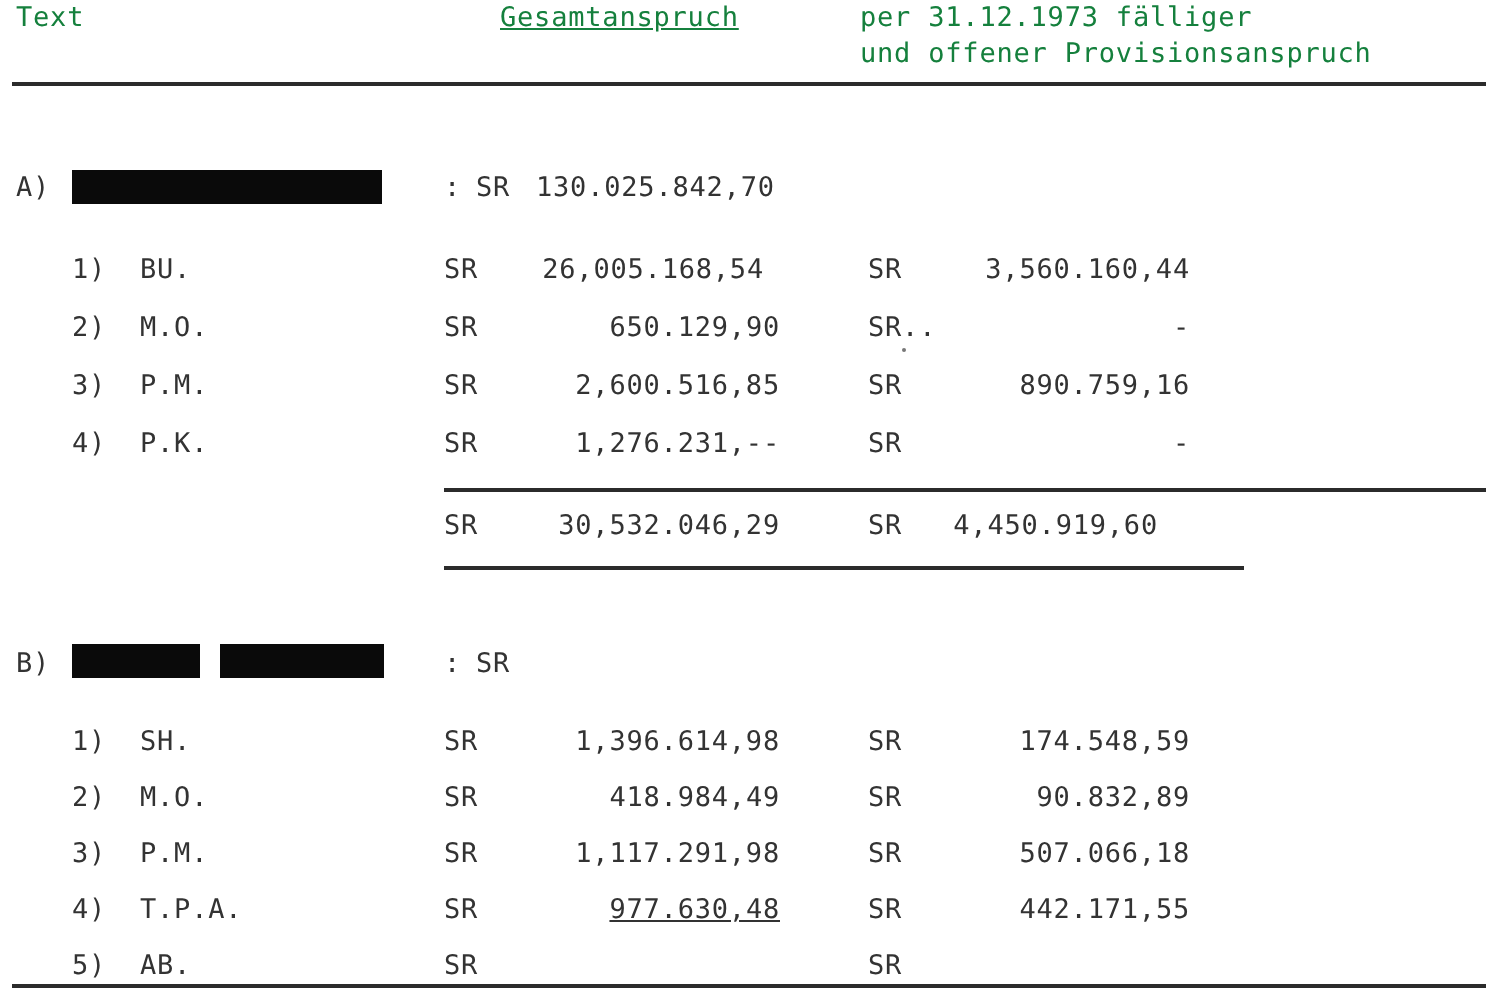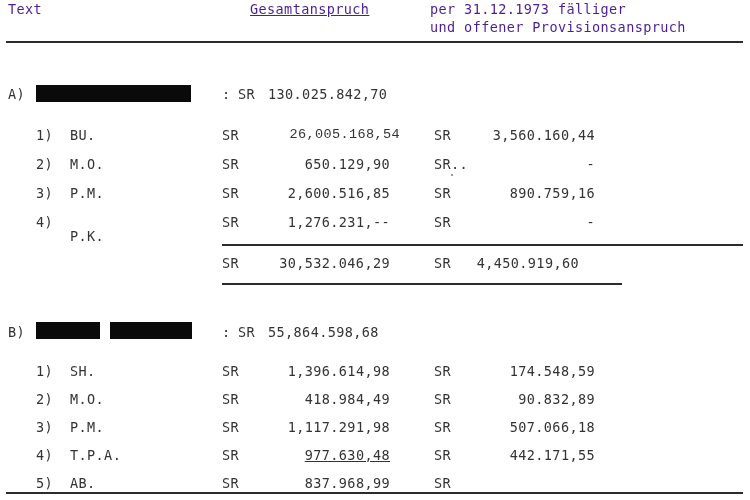--- a/index.html
+++ b/index.html
@@ -28,21 +28,21 @@
     top: 0px;
     left: 0px;
     width: 750px;
     height: 44px;
   }
   .hdr-text {
     position: absolute;
     font-size: 13.5px;
     letter-spacing: 0.4px;
     white-space: pre;
-    color: #4c1d95;
+    color: #15803d;
   }
   .hdr-col1 { left: 8px;  top: 1px; }
   .hdr-col2 { left: 250px; top: 1px; text-decoration: underline; }
   .hdr-col3 { left: 430px; top: 1px; }
   .hdr-col3b { left: 430px; top: 19px; }
 
   .rule {
     position: absolute;
     background: #2b2b2b;
     height: 1.5px;
@@ -94,60 +94,59 @@
 
   <div class="t" style="left:8px;  top:86px;">A)</div>
   <div class="redact" style="left:36px; top:85px; width:155px; height:17px;"></div>
   <div class="t" style="left:222px; top:86px;">:</div>
   <div class="t" style="left:238px; top:86px;">SR</div>
   <div class="t" style="left:268px; top:86px;">130.025.842,70</div>
 
   <div class="t" style="left:36px;  top:127px;">1)</div>
   <div class="t" style="left:70px;  top:127px;">BU.</div>
   <div class="t" style="left:222px; top:127px;">SR</div>
-  <div class="t num" style="left:200px; top:127px; width:200px;font-family:Liberation Mono, monospace;">26,005.168,54</div>
+  <div class="t num" style="left:182px; top:127px; width:200px;">26,005.168,54</div>
   <div class="t" style="left:434px; top:127px;">SR</div>
   <div class="t num" style="left:400px; top:127px; width:195px;">3,560.160,44</div>
 
   <div class="t" style="left:36px;  top:156px;">2)</div>
   <div class="t" style="left:70px;  top:156px;">M.O.</div>
   <div class="t" style="left:222px; top:156px;">SR</div>
   <div class="t num" style="left:190px; top:156px; width:200px;">650.129,90</div>
   <div class="t" style="left:434px; top:156px;">SR..</div>
   <div class="t num" style="left:400px; top:156px; width:195px;">-</div>
 
   <div class="t" style="left:36px;  top:185px;">3)</div>
   <div class="t" style="left:70px;  top:185px;">P.M.</div>
   <div class="t" style="left:222px; top:185px;">SR</div>
   <div class="t num" style="left:190px; top:185px; width:200px;">2,600.516,85</div>
   <div class="t" style="left:434px; top:185px;">SR</div>
   <div class="t num" style="left:400px; top:185px; width:195px;">890.759,16</div>
 
   <div class="t" style="left:36px;  top:214px;">4)</div>
-  <div class="t" style="left:70px;  top:228px;">P.K.</div>
+  <div class="t" style="left:70px;  top:214px;">P.K.</div>
   <div class="t" style="left:222px; top:214px;">SR</div>
   <div class="t num" style="left:190px; top:214px; width:200px;">1,276.231,--</div>
   <div class="t" style="left:434px; top:214px;">SR</div>
   <div class="t num" style="left:400px; top:214px; width:195px;">-</div>
 
   <div class="speck" style="left:451px; top:174px;"></div>
 
   <div class="rule rule-sub1"></div>
   <div class="t" style="left:222px; top:255px;">SR</div>
   <div class="t num" style="left:190px; top:255px; width:200px;">30,532.046,29</div>
   <div class="t" style="left:434px; top:255px;">SR</div>
   <div class="t num" style="left:384px; top:255px; width:195px;">4,450.919,60</div>
   <div class="rule rule-sub2"></div>
 
   <div class="t" style="left:8px;  top:324px;">B)</div>
   <div class="redact" style="left:36px; top:322px; width:64px; height:17px;"></div>
   <div class="redact" style="left:110px; top:322px; width:82px; height:17px;"></div>
   <div class="t" style="left:222px; top:324px;">:</div>
   <div class="t" style="left:238px; top:324px;">SR</div>
-  <div class="t" style="left:268px; top:324px;">55,864.598,68</div>
 
   <div class="t" style="left:36px;  top:363px;">1)</div>
   <div class="t" style="left:70px;  top:363px;">SH.</div>
   <div class="t" style="left:222px; top:363px;">SR</div>
   <div class="t num" style="left:190px; top:363px; width:200px;">1,396.614,98</div>
   <div class="t" style="left:434px; top:363px;">SR</div>
   <div class="t num" style="left:400px; top:363px; width:195px;">174.548,59</div>
 
   <div class="t" style="left:36px;  top:391px;">2)</div>
   <div class="t" style="left:70px;  top:391px;">M.O.</div>
@@ -166,17 +165,16 @@
   <div class="t" style="left:36px;  top:447px;">4)</div>
   <div class="t" style="left:70px;  top:447px;">T.P.A.</div>
   <div class="t" style="left:222px; top:447px;">SR</div>
   <div class="t num" style="left:190px; top:447px; width:200px;text-decoration:underline;">977.630,48</div>
   <div class="t" style="left:434px; top:447px;">SR</div>
   <div class="t num" style="left:400px; top:447px; width:195px;">442.171,55</div>
 
   <div class="t" style="left:36px;  top:475px;">5)</div>
   <div class="t" style="left:70px;  top:475px;">AB.</div>
   <div class="t" style="left:222px; top:475px;">SR</div>
-  <div class="t num" style="left:190px; top:475px; width:200px;">837.968,99</div>
   <div class="t" style="left:434px; top:475px;">SR</div>
 
   <div class="rule rule-bottom"></div>
 </div>
 
 </body></html>

